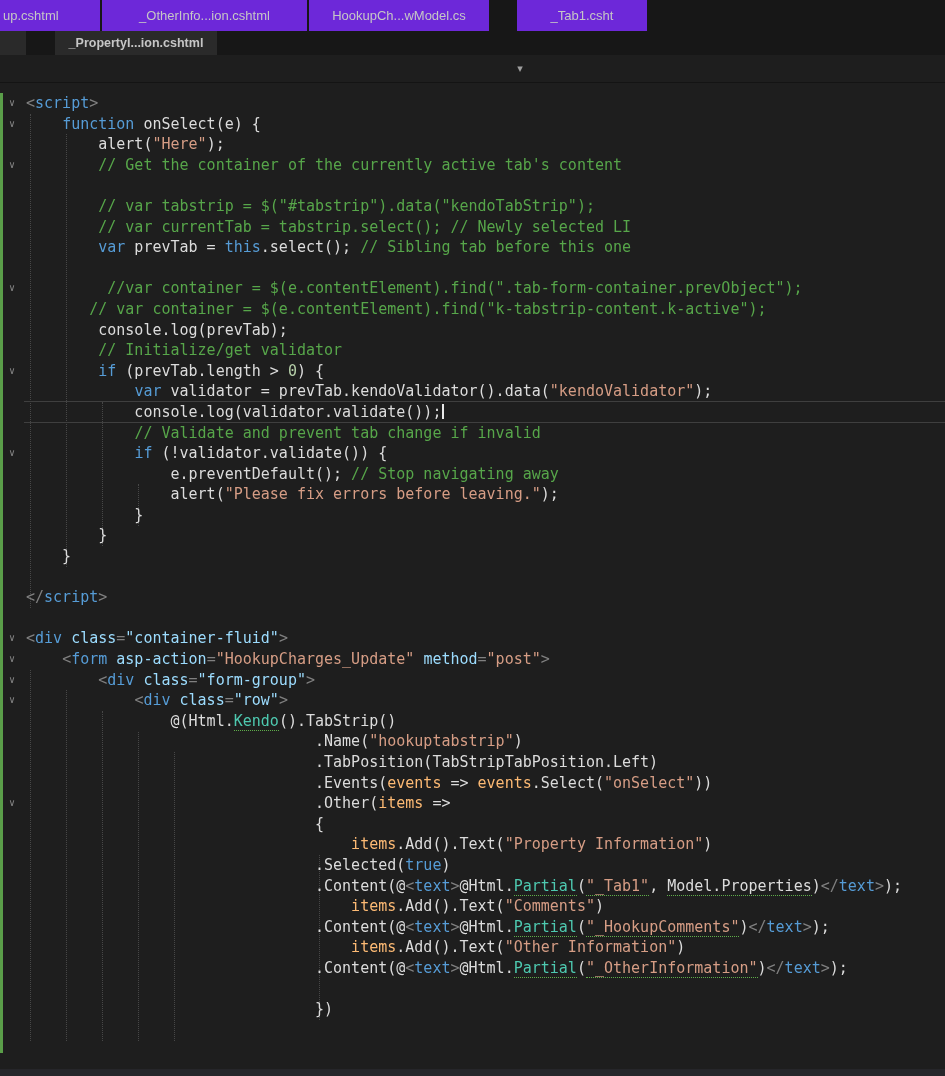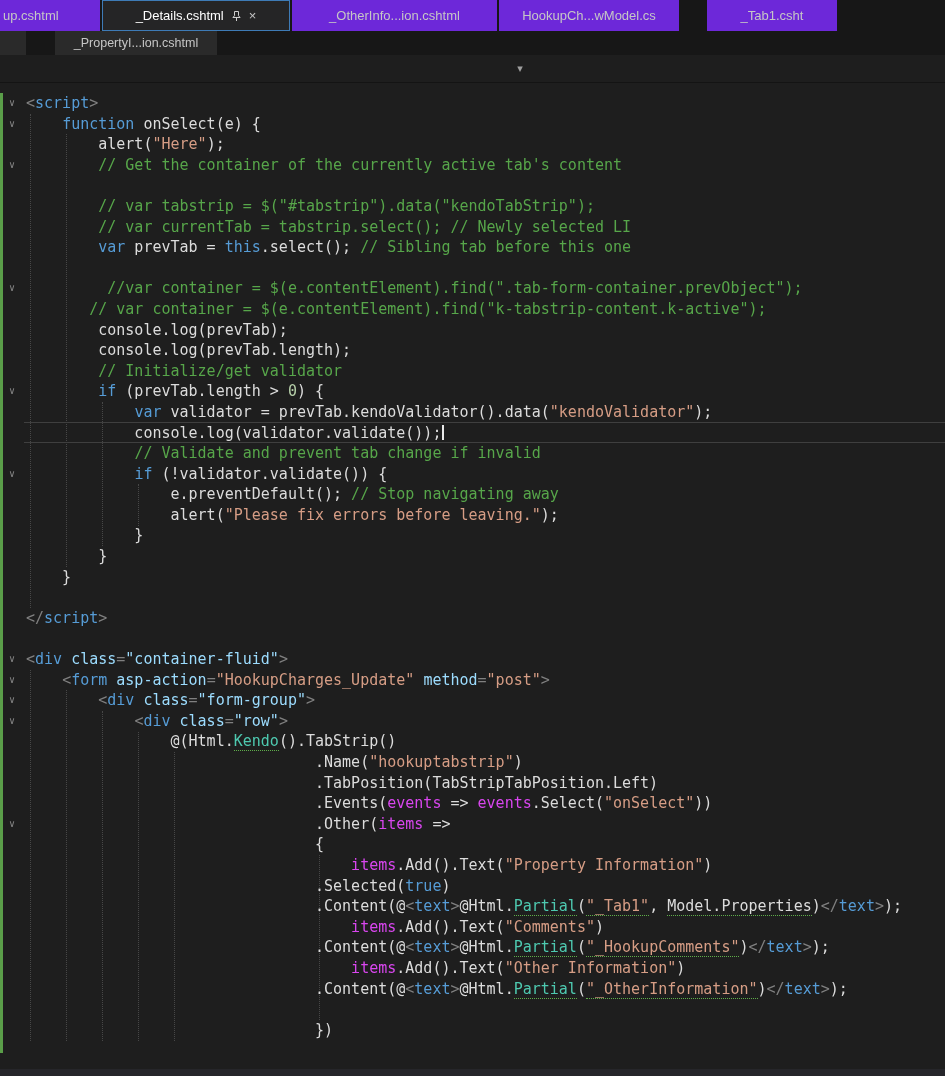--- a/index.html
+++ b/index.html
@@ -11,21 +11,21 @@
   .tabrow{display:flex;overflow:hidden;align-items:stretch;}
   .tabrow1{height:31px;}
   .tabrow2{height:24px;}
   .tab{flex:0 0 auto;display:flex;align-items:center;justify-content:center;gap:7px;
        background:#6d28d9;color:#c6c6c6;font-size:13px;margin-right:2px;
        box-sizing:border-box;white-space:nowrap;overflow:hidden;cursor:pointer;}
   .tabrow2 .tab{font-size:12.5px;background:#2a2a2a;}
   .tab.active{background:#252526;color:#ffffff;border:1px solid #3e7bb6;}
   .tab.clip-left{justify-content:flex-start;padding-left:3px;}
   .tab.gap-left{margin-left:26px;}
-  .tabrow2 .tab.gap-left{margin-left:27px;}
+  .tabrow2 .tab.gap-left{margin-left:27px;font-weight:bold;}
   .tab.stub{padding:0;}
   .tab-close{font-size:13px;color:#c5c5c5;line-height:1;}
   .tab-pin{display:flex;align-items:center;}
 
   
   .topstrip{position:relative;height:27px;background:#1e1e1e;border-bottom:1px solid #141414;}
   .dropbtn{position:absolute;left:508px;top:5px;width:24px;height:17px;color:#9f9f9f;
            font-size:11px;text-align:center;line-height:17px;cursor:pointer;}
 
   
@@ -43,43 +43,33 @@
 
   
   .tk-p{color:#dcdcdc;}
   .tk-k{color:#569cd6;}
   .tk-s{color:#d69d85;}
   .tk-c{color:#57a64a;}
   .tk-g{color:#808080;}
   .tk-t{color:#4ec9b0;}
   .tk-a{color:#9cdcfe;}
   .tk-n{color:#b5cea8;}
-  .tk-v{color:#d946ef;}
+  .tk-v{color:#fdba74;}
   .tk-u{border-bottom:1px dotted #5fae4a;}
 
   .hscroll{position:absolute;left:0;bottom:0;width:945px;height:7px;background:#26262a;z-index:4;}
 </style>
 </head>
 <body>
 
 <div class="root">
   <div class="tabbar">
     <div class="tabrow tabrow1">
         <div class="tab clip-left" style="width: 100px;">
           <span>up.cshtml</span>
-        </div>
-        <div class="tab active" style="width: 188px;">
-          <span>_Details.cshtml</span>
-          <span class="tab-pin">
-            <svg width="11" height="12" viewBox="0 0 11 12">
-              <path d="M3.5 1.5h4v4.2l1.6 1.8H1.9l1.6-1.8z" fill="none" stroke="#cfcfcf" stroke-width="1"></path>
-              <line x1="5.5" y1="7.8" x2="5.5" y2="11" stroke="#cfcfcf" stroke-width="1"></line>
-            </svg>
-          </span>
-          <span class="tab-close">×</span>
         </div>
         <div class="tab" style="width: 205px;">
           <span>_OtherInfo...ion.cshtml</span>
         </div>
         <div class="tab" style="width: 180px;">
           <span>HookupCh...wModel.cs</span>
         </div>
         <div class="tab gap-left" style="width: 130px;">
           <span>_Tab1.csht</span>
         </div>
@@ -104,21 +94,20 @@
         <div class="line"><span><span class="tk-p">        alert(</span><span class="tk-s">"Here"</span><span class="tk-p">);</span></span></div>
         <div class="line"><span class="fold">∨</span><span><span class="tk-p">        </span><span class="tk-c">// Get the container of the currently active tab's content</span></span></div>
         <div class="line"><span></span></div>
         <div class="line"><span><span class="tk-p">        </span><span class="tk-c">// var tabstrip = $("#tabstrip").data("kendoTabStrip");</span></span></div>
         <div class="line"><span><span class="tk-p">        </span><span class="tk-c">// var currentTab = tabstrip.select(); // Newly selected LI</span></span></div>
         <div class="line"><span><span class="tk-p">        </span><span class="tk-k">var</span><span class="tk-p"> prevTab = </span><span class="tk-k">this</span><span class="tk-p">.select(); </span><span class="tk-c">// Sibling tab before this one</span></span></div>
         <div class="line"><span></span></div>
         <div class="line"><span class="fold">∨</span><span><span class="tk-p">         </span><span class="tk-c">//var container = $(e.contentElement).find(".tab-form-container.prevObject");</span></span></div>
         <div class="line"><span><span class="tk-p">       </span><span class="tk-c">// var container = $(e.contentElement).find("k-tabstrip-content.k-active");</span></span></div>
         <div class="line"><span><span class="tk-p">        console.log(prevTab);</span></span></div>
-        <div class="line"><span><span class="tk-p">        console.log(prevTab.length);</span></span></div>
         <div class="line"><span><span class="tk-p">        </span><span class="tk-c">// Initialize/get validator</span></span></div>
         <div class="line"><span class="fold">∨</span><span><span class="tk-p">        </span><span class="tk-k">if</span><span class="tk-p"> (prevTab.length &gt; </span><span class="tk-n">0</span><span class="tk-p">) {</span></span></div>
         <div class="line"><span><span class="tk-p">            </span><span class="tk-k">var</span><span class="tk-p"> validator = prevTab.kendoValidator().data(</span><span class="tk-s">"kendoValidator"</span><span class="tk-p">);</span></span></div>
         <div class="line current"><span><span class="tk-p">            console.log(validator.validate());</span><span class="caret"></span></span></div>
         <div class="line"><span><span class="tk-p">            </span><span class="tk-c">// Validate and prevent tab change if invalid</span></span></div>
         <div class="line"><span class="fold">∨</span><span><span class="tk-p">            </span><span class="tk-k">if</span><span class="tk-p"> (!validator.validate()) {</span></span></div>
         <div class="line"><span><span class="tk-p">                e.preventDefault(); </span><span class="tk-c">// Stop navigating away</span></span></div>
         <div class="line"><span><span class="tk-p">                alert(</span><span class="tk-s">"Please fix errors before leaving."</span><span class="tk-p">);</span></span></div>
         <div class="line"><span><span class="tk-p">            }</span></span></div>
         <div class="line"><span><span class="tk-p">        }</span></span></div>

